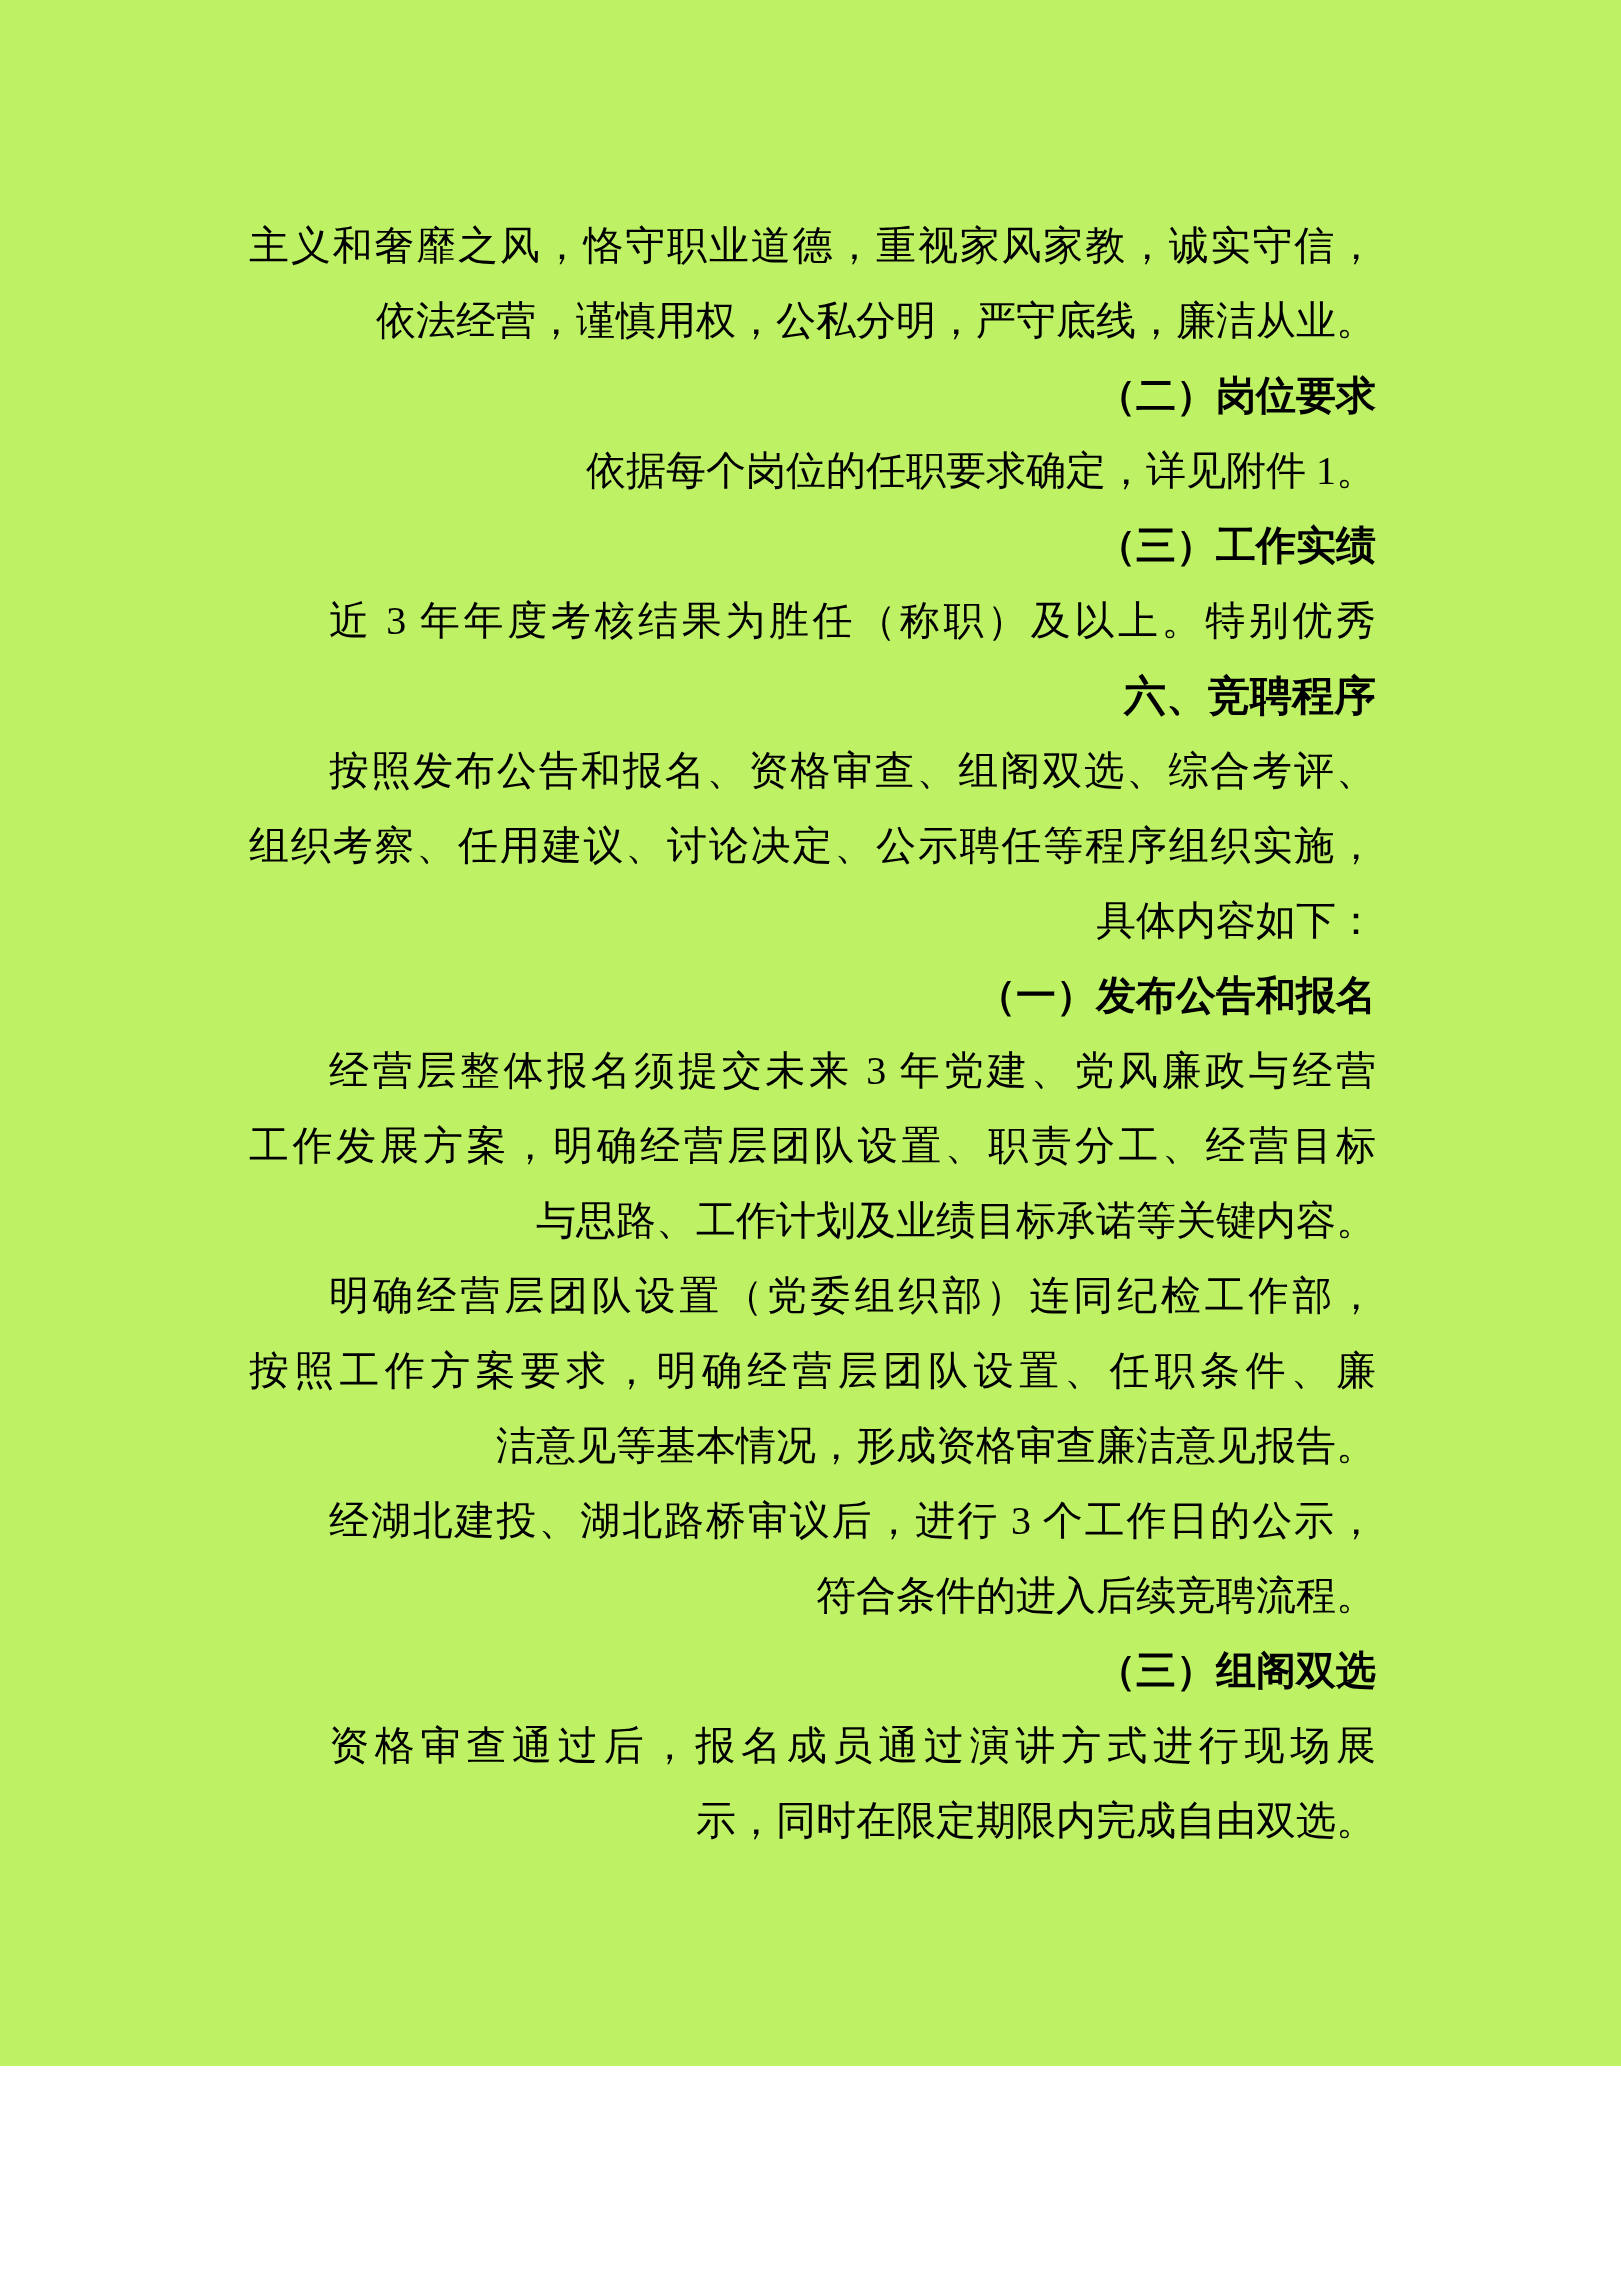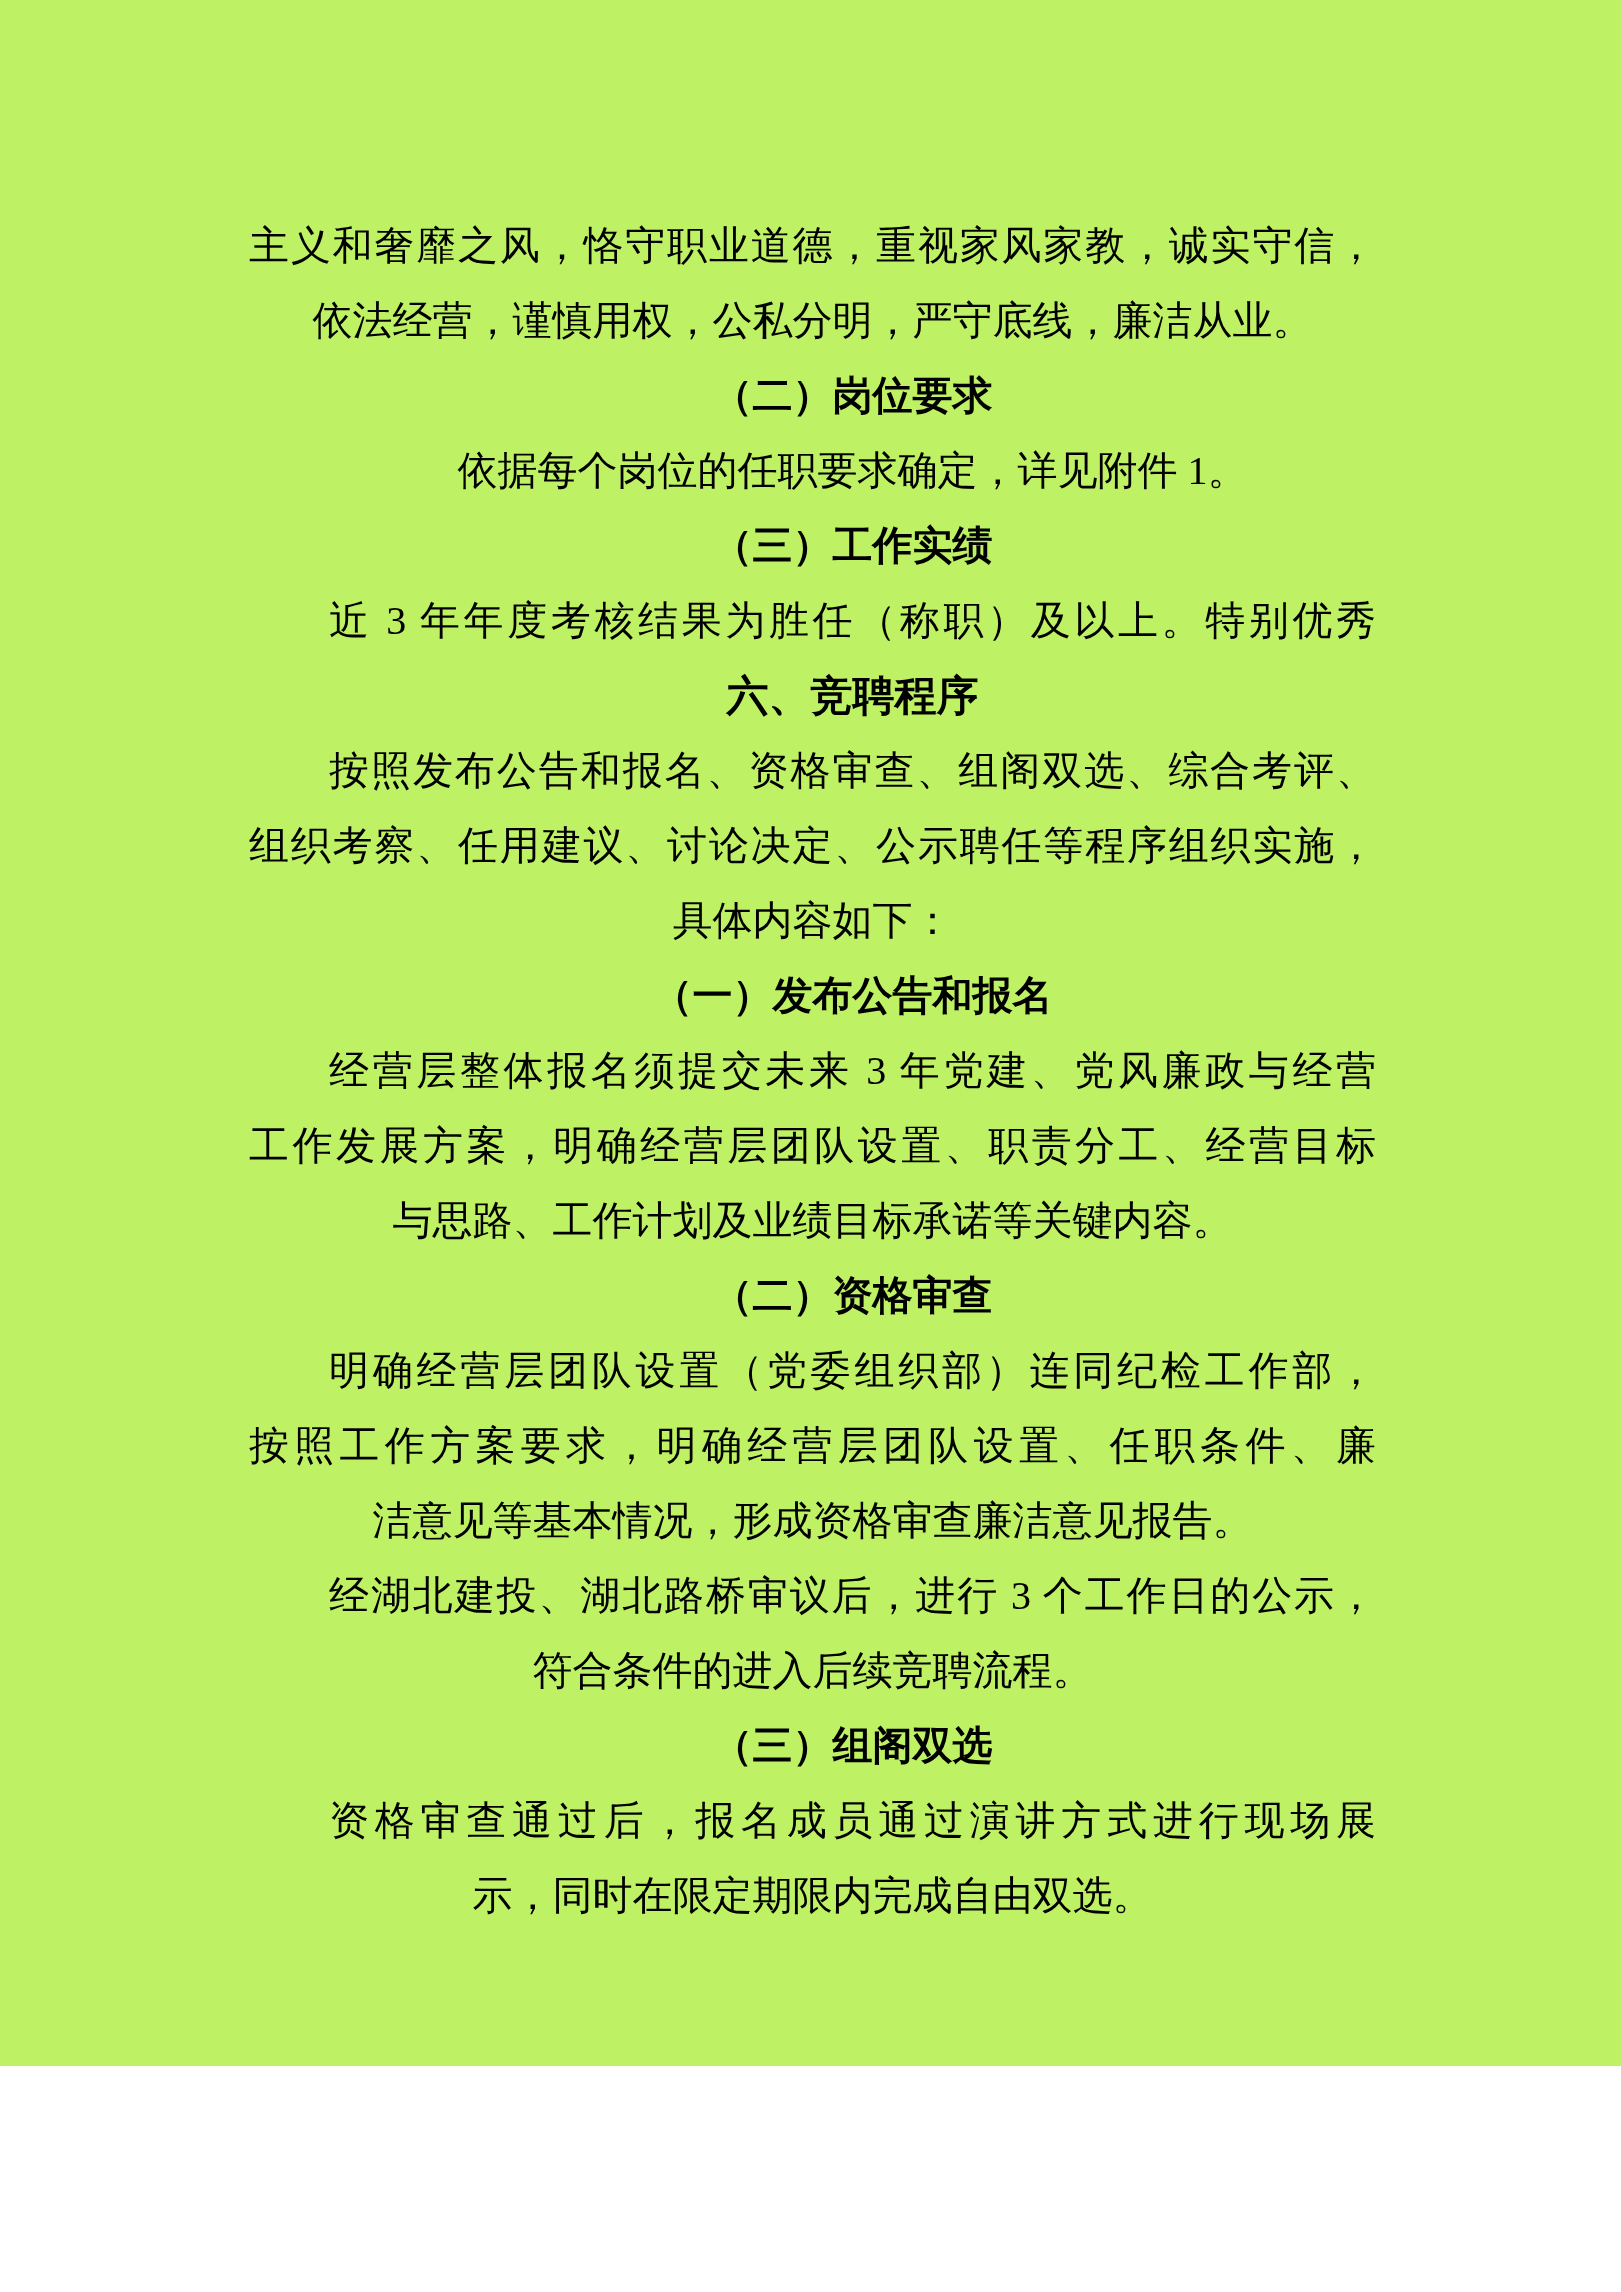--- a/index.html
+++ b/index.html
@@ -22,21 +22,21 @@
     top: 208px;
     width: 1127px;
   }
   .line {
     height: 75px;
     line-height: 75px;
     font-size: 40px;
     overflow: hidden;
     word-break: keep-all;
     white-space: nowrap;
-    text-align: center;
+    text-align: right;
   }
   .just {
     white-space: normal;
     text-align: justify;
     text-align-last: justify;
   }
   .indent {
     text-indent: 80px;
   }
   .kai {
@@ -72,21 +72,20 @@
     <div class="line indent kai">（三）工作实绩</div>
     <div class="line indent just">近 3 年年度考核结果为胜任（称职）及以上。特别优秀</div>
     <div class="line indent hei">六、竞聘程序</div>
     <div class="line indent just">按照发布公告和报名、资格审查、组阁双选、综合考评、</div>
     <div class="line just">组织考察、任用建议、讨论决定、公示聘任等程序组织实施，</div>
     <div class="line">具体内容如下：</div>
     <div class="line indent kai">（一）发布公告和报名</div>
     <div class="line indent just">经营层整体报名须提交未来 3 年党建、党风廉政与经营</div>
     <div class="line just">工作发展方案，明确经营层团队设置、职责分工、经营目标</div>
     <div class="line">与思路、工作计划及业绩目标承诺等关键内容。</div>
-    <div class="line indent kai">（二）资格审查</div>
     <div class="line indent just">明确经营层团队设置（党委组织部）连同纪检工作部，</div>
     <div class="line just">按照工作方案要求，明确经营层团队设置、任职条件、廉</div>
     <div class="line">洁意见等基本情况，形成资格审查廉洁意见报告。</div>
     <div class="line indent just">经湖北建投、湖北路桥审议后，进行 3 个工作日的公示，</div>
     <div class="line">符合条件的进入后续竞聘流程。</div>
     <div class="line indent kai">（三）组阁双选</div>
     <div class="line indent just">资格审查通过后，报名成员通过演讲方式进行现场展</div>
     <div class="line">示，同时在限定期限内完成自由双选。</div>
   </div>
   <div class="page-number">— 4 —</div>

